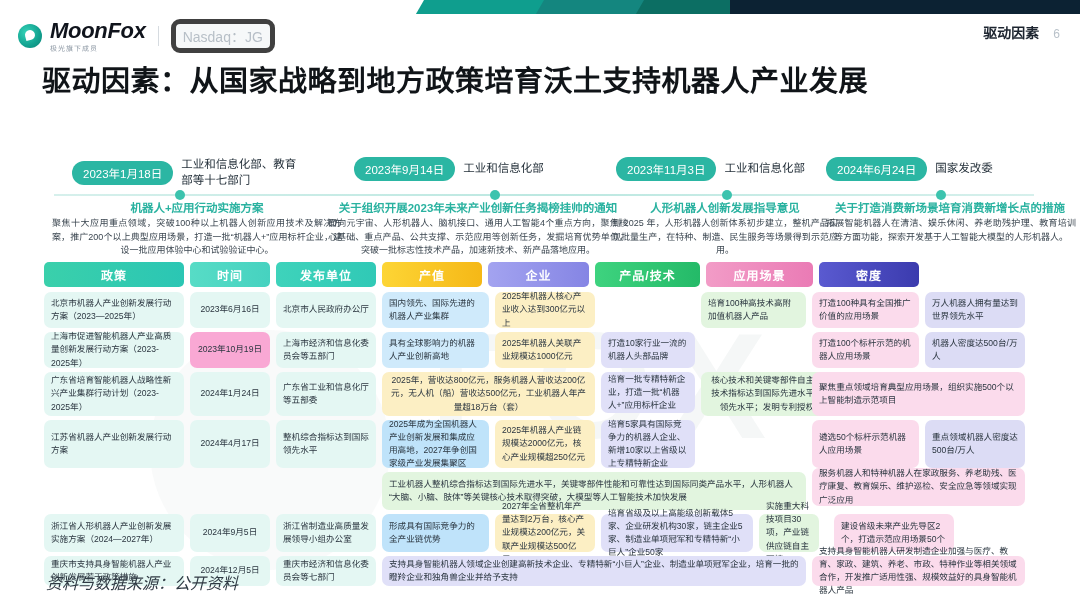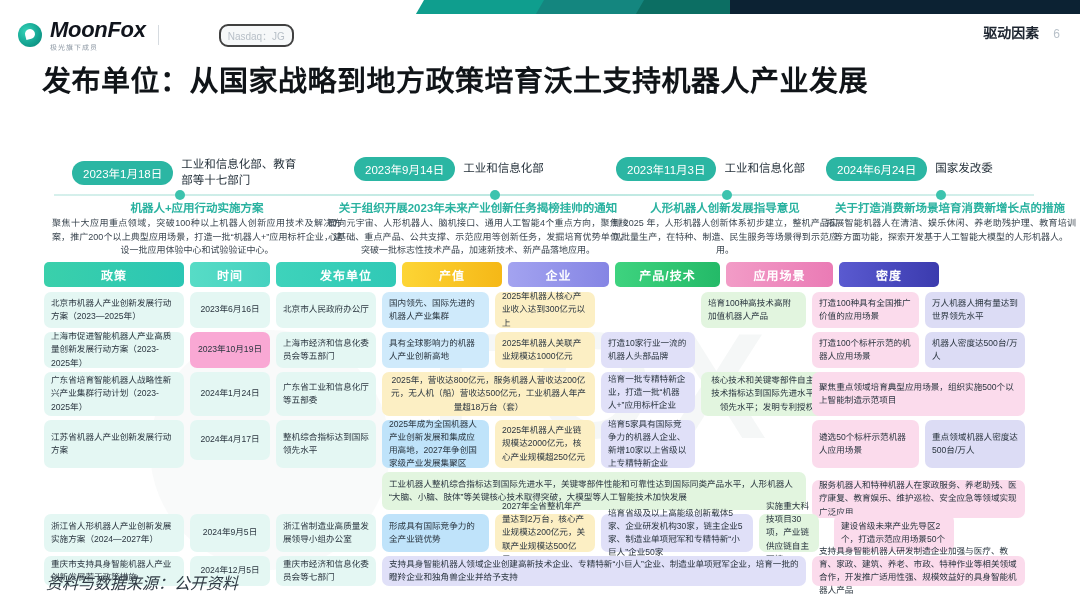--- a/index.html
+++ b/index.html
@@ -23,22 +23,22 @@
   .logo-wrap{position:absolute;left:18px;top:5px;display:flex;align-items:center;gap:8px;}
   .logo-mark{width:24px;height:24px;border-radius:50%;
      background:radial-gradient(circle at 35% 35%,#35d3b8 0%,#12a18f 60%,#0b8276 100%);
      position:relative;}
   .logo-mark:after{content:"";position:absolute;left:7px;top:6px;width:10px;height:10px;
      border-radius:50% 50% 50% 0;background:#ffffff;transform:rotate(-15deg);}
   .logo-text{display:flex;flex-direction:column;line-height:1;}
   .logo-name{font-size:22px;font-weight:bold;color:#10141c;letter-spacing:-0.3px;font-style:italic;}
   .logo-sub{font-size:7px;color:#8d98a4;margin-top:3px;letter-spacing:1px;}
   .logo-div{width:1px;height:20px;background:#d6dbe0;margin:0 4px;}
-  .nasdaq{font-size:10px;color:#b7bfc7;border:2px solid #404040;border-radius:9px;
-     padding:2px 7px;background:#f6f8f9;margin-left:48px;}
+  .nasdaq{font-size:14px;color:#b7bfc7;border:5px solid #404040;border-radius:9px;
+     padding:2px 7px;background:#f6f8f9;}
   .hdr-right{position:absolute;right:20px;top:8px;display:flex;align-items:baseline;gap:14px;}
   .hdr-sec{font-size:14px;color:#1d2530;font-weight:bold;}
   .hdr-num{font-size:12px;color:#b9c2ca;}
 
   
   .title{position:absolute;left:42px;top:62px;width:960px;
      font-size:29px;font-weight:bold;color:#101418;line-height:1.34;letter-spacing:0.5px;}
 
   
   .timeline{position:absolute;left:44px;top:157px;width:1000px;height:95px;}
@@ -95,21 +95,21 @@
     </div>
     <div class="logo-div"></div>
     <div class="nasdaq">Nasdaq：JG</div>
   </div>
   <div class="hdr-right">
     <div class="hdr-sec">驱动因素</div>
     <div class="hdr-num">6</div>
   </div>
 </div>
 
-<div class="title">发布单位：从国家战略到地方政策培育沃土支持机器人产业发展</div>
+<div class="title">驱动因素：从国家战略到地方政策培育沃土支持机器人产业发展</div>
 
 <div class="wm">FOX</div>
 <div class="wm2"></div>
 
 <div class="timeline">
   <div class="tl-rail"></div>
 
   <div class="tl-col" style="left:28px;width:250px;">
     <div class="tl-head">
       <div class="tl-date">2023年1月18日</div>
@@ -148,21 +148,21 @@
     <div class="tl-dot" style="left:110px;"></div>
     <div class="tl-name" style="left:-14px;width:276px;">关于打造消费新场景培育消费新增长点的措施</div>
     <div class="tl-desc" style="left:0px;width:250px;">拓展智能机器人在清洁、娱乐休闲、养老助残护理、教育培训等方面功能，探索开发基于人工智能大模型的人形机器人。</div>
   </div>
 </div>
 
 <div class="tbl">
   <div class="thead">
     <div class="th" style="width:140px;background:linear-gradient(90deg,#3ad0ab,#2bc6b4);">政策</div>
     <div class="th" style="width:80px;background:linear-gradient(90deg,#57dcc6,#46d2c0);">时间</div>
-    <div class="th" style="width:100px;background:linear-gradient(90deg,#3ed3bb,#30c9b6);padding-left:20px;">发布单位</div>
+    <div class="th" style="width:100px;background:linear-gradient(90deg,#3ed3bb,#30c9b6);">发布单位</div>
     <div class="th" style="width:100px;background:linear-gradient(90deg,#fdd535,#f5b817);">产值</div>
     <div class="th" style="width:101px;background:linear-gradient(90deg,#a3a3f0,#8585e4);">企业</div>
     <div class="th" style="width:105px;background:linear-gradient(90deg,#3ed37f,#24ba68);">产品/技术</div>
     <div class="th" style="width:107px;background:linear-gradient(90deg,#f29cc7,#ea7bb5);">应用场景</div>
     <div class="th" style="width:100px;background:linear-gradient(90deg,#5a5ad0,#3b3bae);">密度</div>
   </div>
 
   <div class="tbody">
 
     <div class="cell ctr" style="left:0;top:0;width:140px;height:36px;background:#e4f7f3;">
@@ -233,21 +233,21 @@
     <div class="cell ctr center-txt" style="left:657px;top:80px;width:218px;height:44px;background:#e2f5df;">
       <span class="cell-in">核心技术和关键零部件自主可控水平大幅提升，主要技术指标达到国际先进水平，整机综合指标达到国际领先水平；发明专利授权量年均增长超过10%。</span>
       </div>
     <div class="cell ctr" style="left:768px;top:80px;width:213px;height:44px;background:#fbdbec;z-index:2;">
       <span class="cell-in">聚焦重点领域培育典型应用场景，组织实施500个以上智能制造示范项目</span>
       </div>
 
     <div class="cell ctr" style="left:0;top:128px;width:140px;height:48px;background:#e4f7f3;">
       <span class="cell-in">江苏省机器人产业创新发展行动方案</span>
       </div>
-    <div class="cell ctr center-txt" style="left:146px;top:128px;width:80px;height:40px;background:#e4f7f3;">
+    <div class="cell ctr center-txt" style="left:146px;top:128px;width:80px;height:48px;background:#e4f7f3;">
       <span class="cell-in">2024年4月17日</span>
       </div>
     <div class="cell ctr" style="left:232px;top:128px;width:100px;height:48px;background:#e4f7f3;">
       <span class="cell-in">整机综合指标达到国际领先水平</span>
       </div>
     <div class="cell ctr" style="left:338px;top:128px;width:107px;height:48px;background:#bfe3fa;">
       <span class="cell-in">2025年成为全国机器人产业创新发展和集成应用高地，2027年争创国家级产业发展集聚区</span>
       </div>
     <div class="cell ctr" style="left:451px;top:128px;width:100px;height:48px;background:#fcefc4;">
       <span class="cell-in">2025年机器人产业链规模达2000亿元，核心产业规模超250亿元</span>
@@ -258,21 +258,21 @@
     <div class="cell ctr" style="left:768px;top:128px;width:107px;height:48px;background:#fbdbec;">
       <span class="cell-in">遴选50个标杆示范机器人应用场景</span>
       </div>
     <div class="cell ctr" style="left:881px;top:128px;width:100px;height:48px;background:#dcdcf5;">
       <span class="cell-in">重点领域机器人密度达500台/万人</span>
       </div>
 
     <div class="cell ctr" style="left:338px;top:180px;width:424px;height:38px;background:#e2f5df;">
       <span class="cell-in">工业机器人整机综合指标达到国际先进水平，关键零部件性能和可靠性达到国际同类产品水平，人形机器人“大脑、小脑、肢体”等关键核心技术取得突破，大模型等人工智能技术加快发展</span>
       </div>
-    <div class="cell ctr" style="left:768px;top:188px;width:213px;height:38px;background:#fbdbec;">
+    <div class="cell ctr" style="left:768px;top:176px;width:213px;height:38px;background:#fbdbec;">
       <span class="cell-in">服务机器人和特种机器人在家政服务、养老助残、医疗康复、教育娱乐、维护巡检、安全应急等领域实现广泛应用</span>
       </div>
 
     <div class="cell ctr" style="left:0;top:222px;width:140px;height:38px;background:#e4f7f3;">
       <span class="cell-in">浙江省人形机器人产业创新发展实施方案（2024—2027年）</span>
       </div>
     <div class="cell ctr center-txt" style="left:146px;top:222px;width:80px;height:38px;background:#e4f7f3;">
       <span class="cell-in">2024年9月5日</span>
       </div>
     <div class="cell ctr" style="left:232px;top:222px;width:100px;height:38px;background:#e4f7f3;">

